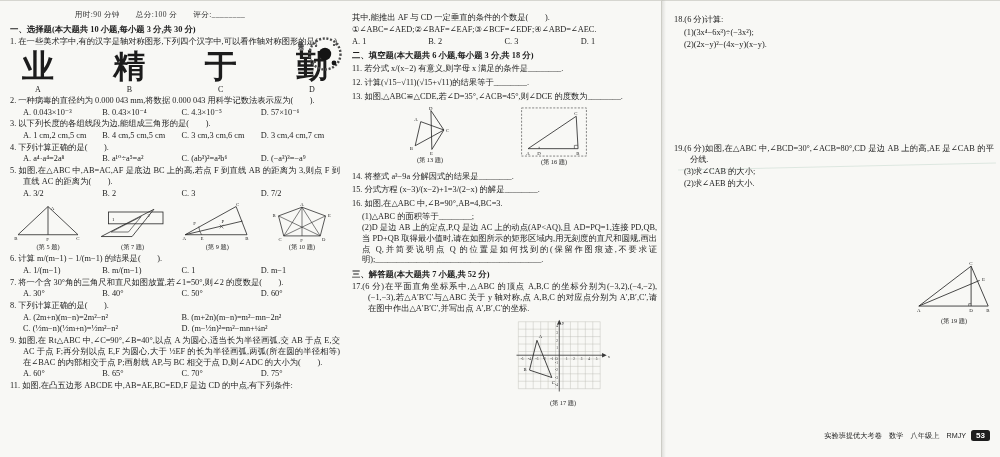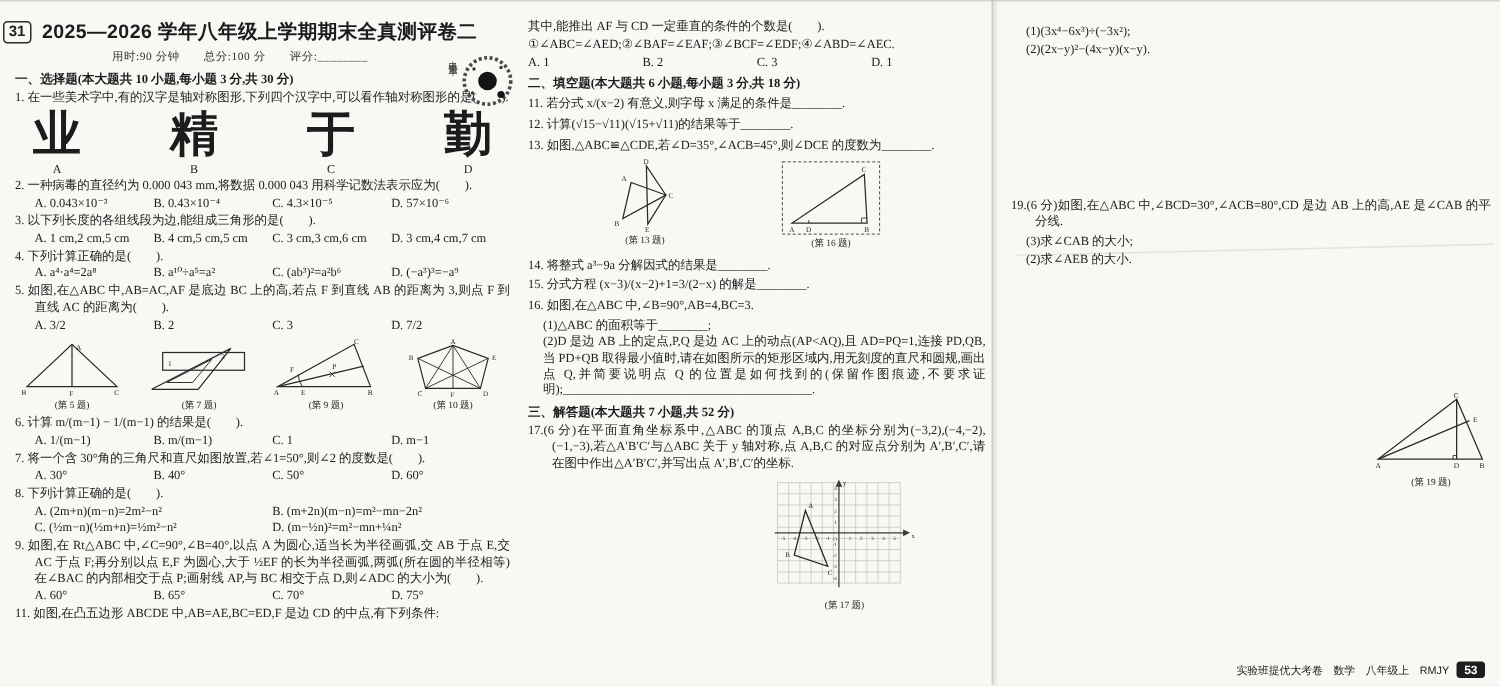--- a/index.html
+++ b/index.html
@@ -40,38 +40,34 @@
 
   .midfigs{position:relative;height:64px;margin:2px 0 3px;}
   .fig13wrap{position:absolute;left:56px;top:0;text-align:center;}
   .fig16wrap{position:absolute;left:166px;top:2px;text-align:center;}
   .fig17wrap{width:104px;margin:3px 42px 0 auto;text-align:center;}
 
   .gap-a{margin-top:100px;}
   .gap-b{margin-top:94px;}
   .sub{font-size:8.3px;line-height:11px;padding-left:10px;margin:1px 0;}
   .fig19wrap{position:absolute;right:2px;top:246px;text-align:center;}
-  .footer{position:absolute;right:10px;bottom:5px;display:flex;align-items:center;gap:5px;
+  .footer{position:absolute;right:10px;bottom:16px;display:flex;align-items:center;gap:5px;
           font-size:7.2px;color:#222;font-family:"Liberation Sans",sans-serif;}
   .page-badge{background:#1d1d1d;color:#fff;border-radius:2.5px;padding:1px 5px;font-size:8px;font-weight:700;}
 </style>
 </head>
 <body>
 
 <div class="sheet">
   <div class="edge-top"></div>
   <div class="page-split"></div>
   <div class="page-split-soft"></div>
   <div class="artifact"></div>
 
   <div class="col" id="col-left">
-    <div class="title-row">
-      <span class="badge">31</span>
-      <span class="title">2025—2026 学年八年级上学期期末全真测评卷二</span>
-    </div>
     <div class="meta">用时:90 分钟　　总分:100 分　　评分:________</div>
 
     <div class="stamp">
       <span class="stamp-text">电子错题本</span>
       <svg width="36" height="36" viewBox="0 0 36 36">
         <circle cx="18" cy="18" r="15.5" fill="none" stroke="#4a4a4a" stroke-width="2.4" stroke-dasharray="2 1.7"></circle>
         <circle cx="18" cy="18" r="6.2" fill="#141414"></circle>
         <circle cx="27" cy="27" r="2.4" fill="#141414"></circle>
         <circle cx="9" cy="10" r="1.1" fill="#333"></circle>
         <circle cx="27" cy="9" r="1.1" fill="#333"></circle>
@@ -309,20 +305,21 @@
         <text x="46.5" y="49.5" font-size="3.6" text-anchor="end" fill="#333">-1</text>
         <text x="46.5" y="57.5" font-size="3.6" text-anchor="end" fill="#333">-2</text>
         <text x="46.5" y="65.5" font-size="3.6" text-anchor="end" fill="#333">-3</text>
         <text x="46.5" y="73.5" font-size="3.6" text-anchor="end" fill="#333">-4</text>
       </svg>
       <div class="figcap">(第 17 题)</div>
     </div>
   </div>
 
   <div class="col" id="col-right">
+    <div class="q" style="padding-left:0;text-indent:0;">18.(6 分)计算:</div>
     <div class="sub">(1)(3x⁴−6x³)÷(−3x²);</div>
     <div class="sub gap-a">(2)(2x−y)²−(4x−y)(x−y).</div>
 
     <div class="q gap-b" style="padding-left:16px;text-indent:-16px;">19.(6 分)如图,在△ABC 中,∠BCD=30°,∠ACB=80°,CD 是边 AB 上的高,AE 是∠CAB 的平分线.</div>
     <div class="sub">(3)求∠CAB 的大小;</div>
     <div class="sub">(2)求∠AEB 的大小.</div>
 
     <div class="fig19wrap">
       <svg width="76" height="56" viewBox="0 0 80 58">
         <polygon points="3,48 76,48 58,6" fill="none" stroke="#2a2a2a" stroke-width="0.9"></polygon>

